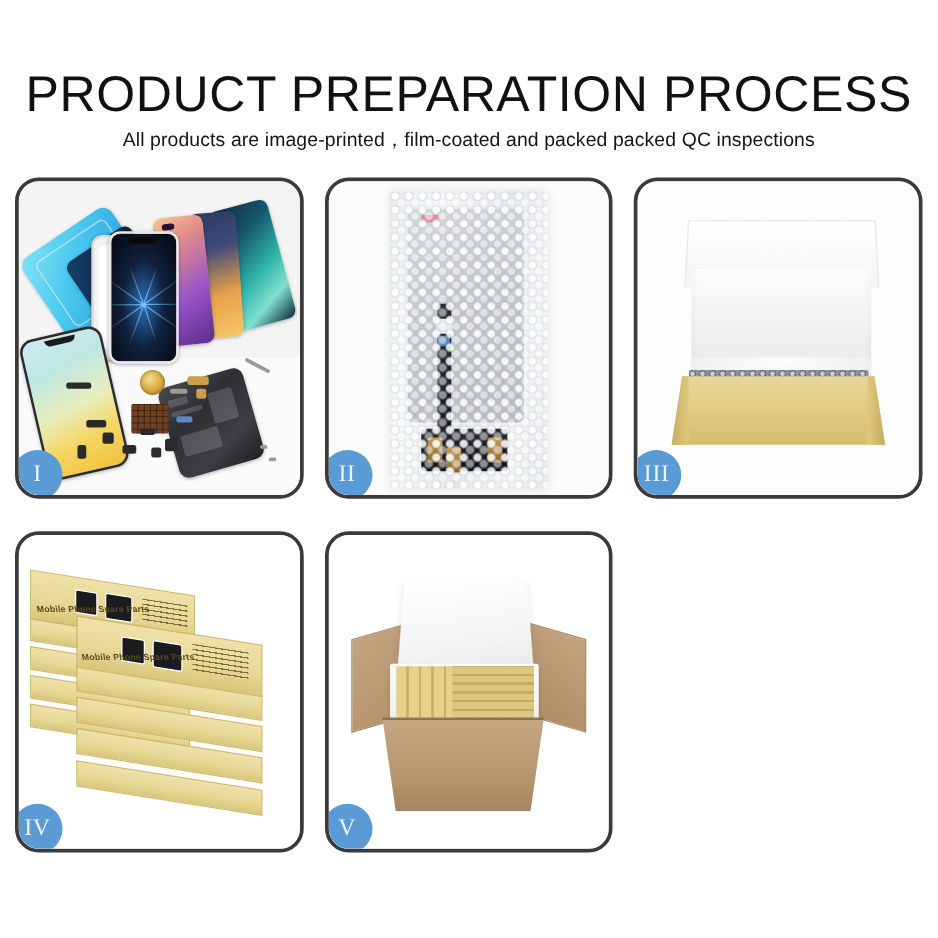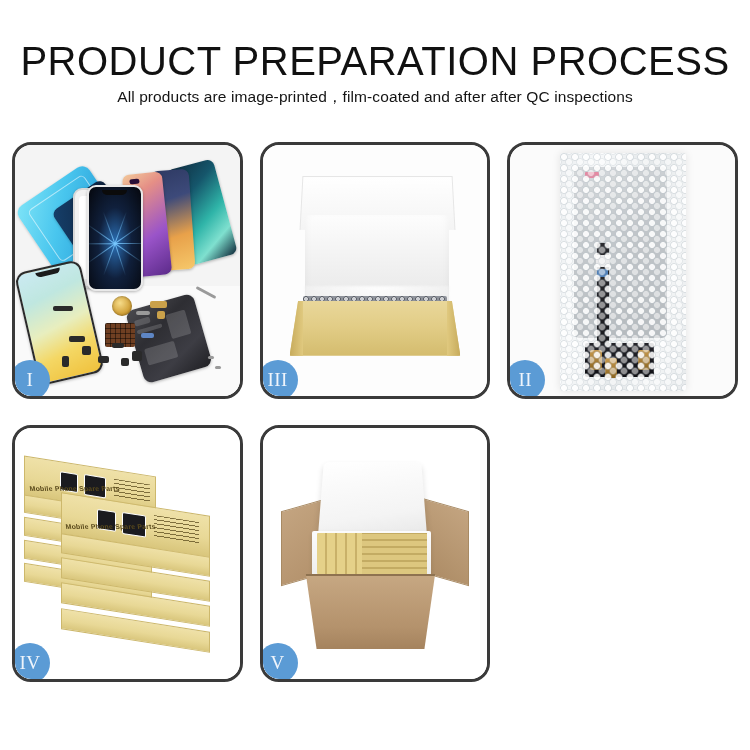--- a/index.html
+++ b/index.html
@@ -9,21 +9,21 @@
     font-family: "Liberation Sans", sans-serif;
     overflow: hidden;
   }
   #page {
     position: relative;
     width: 750px; height: 750px;
     background: #ffffff;
   }
 
   
-  #header { position: absolute; left: 0; top: 1px; width: 750px; height: 130px; }
+  #header { position: absolute; left: 0; top: 16px; width: 750px; height: 130px; }
   #title {
     position: absolute; left: 0; top: 38px; width: 750px;
     text-align: center;
     font-size: 40px;
     font-weight: 400;
     letter-spacing: 0.5px;
     color: #111111;
     white-space: nowrap;
     font-family: "Liberation Sans", sans-serif;
   }
@@ -402,21 +402,21 @@
     border-radius: 1px;
   }
 </style>
 </head>
 <body>
 
 <div id="page">
 
   <div id="header">
     <div id="title">PRODUCT PREPARATION PROCESS</div>
-    <div id="subtitle">All products are image-printed，film-coated and after after QC inspections</div>
+    <div id="subtitle">All products are image-printed，film-coated and packed packed QC inspections</div>
   </div>
 
   <div id="grid">
 
     <div class="panel">
       <div class="stage">
         <div class="p1bg"></div>
 
         <div class="ph ph-blue"></div>
         <div class="ph ph-darkblue"></div>
@@ -470,31 +470,20 @@
         <div class="part flex-grey" style="left:80%;top:58%;width:22px;height:3px;transform:rotate(28deg)"></div>
         <div class="part flex-part" style="left:21%;top:84%;width:7px;height:11px"></div>
         <div class="part flex-part" style="left:43%;top:79%;width:12px;height:5px"></div>
 
         <div class="badge">I</div>
       </div>
     </div>
 
     <div class="panel">
       <div class="stage">
-        <div class="p3bg"></div>
-        <div class="boxlid"></div>
-        <div class="foamwall"></div>
-        <div class="bubblefill"></div>
-        <div class="krafttray"></div>
-        <div class="badge">III</div>
-      </div>
-    </div>
-
-    <div class="panel">
-      <div class="stage">
         <div class="p2bg"></div>
         <div class="bubblepack">
           <div class="lcd">
             <div class="pink"></div>
           </div>
           <div class="lcd-flex"></div>
           <div class="lcd-ic"></div>
           <div class="lcd-ic2"></div>
           <div class="lcd-bottom"></div>
           <div class="conn" style="left:24%;top:83%"></div>
@@ -502,20 +491,31 @@
           <div class="conn" style="left:62%;top:83%"></div>
           <div class="bubbles"></div>
           <div class="bubbles b2"></div>
         </div>
         <div class="badge">II</div>
       </div>
     </div>
 
     <div class="panel">
       <div class="stage">
+        <div class="p3bg"></div>
+        <div class="boxlid"></div>
+        <div class="foamwall"></div>
+        <div class="bubblefill"></div>
+        <div class="krafttray"></div>
+        <div class="badge">III</div>
+      </div>
+    </div>
+
+    <div class="panel">
+      <div class="stage">
         <div class="p4bg"></div>
         <div class="stackwrap">
 
           <div class="ybox" style="left:0%;top:24%;width:62%;height:9%;transform:skewY(9deg)"></div>
           <div class="ybox" style="left:0%;top:35%;width:62%;height:9%;transform:skewY(9deg)"></div>
           <div class="ybox" style="left:0%;top:46%;width:62%;height:9%;transform:skewY(9deg)"></div>
           <div class="ybox" style="left:0%;top:57%;width:62%;height:9%;transform:skewY(9deg)"></div>
 
           <div class="ybox" style="left:18%;top:43%;width:72%;height:10%;transform:skewY(9deg)"></div>
           <div class="ybox" style="left:18%;top:55%;width:72%;height:10%;transform:skewY(9deg)"></div>

